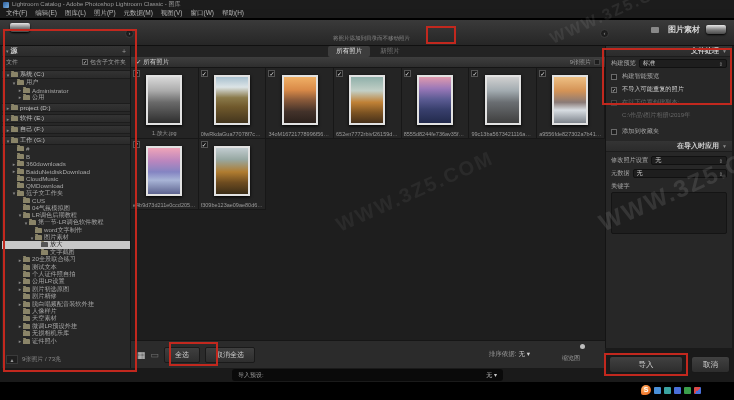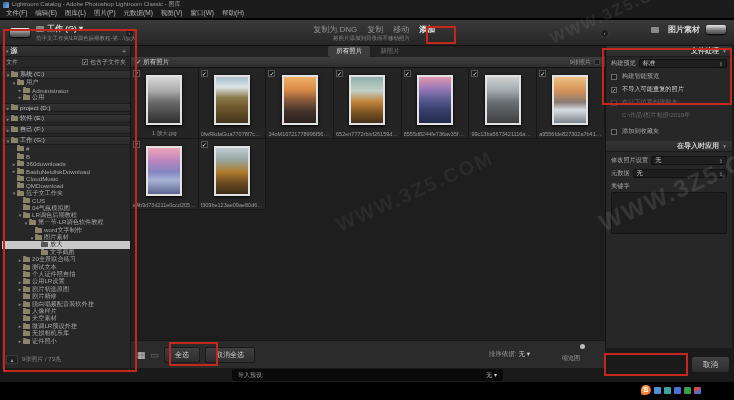--- a/index.html
+++ b/index.html
@@ -127,31 +127,21 @@
       <span class="mi">视图(V)</span>
       <span class="mi">窗口(W)</span>
       <span class="mi">帮助(H)</span>
     </div>
 
   <div class="window"></div>
 
   <div class="header">
     <div class="src">
       <span class="disk"></span>
-      <div>
-        <div class="srcname"><span class="badge"></span><span>工作 (G) ▾</span></div>
-        <div class="srcpath">范子文工作夹\LR调色后期教程-第…\放大</div>
-      </div>
-    </div>
-    <div class="modes" id="modeRow">
-        <span class="mode">复制为 DNG</span>
-        <span class="mode">复制</span>
-        <span class="mode">移动</span>
-        <span class="mode on">添加</span>
-      </div>
+    </div>
     <div class="hint">将照片添加到目录而不移动照片</div>
     <div class="dest">
       <span class="badge"></span>
       <span class="destname">图片素材</span>
       <span class="disk"></span>
     </div>
   </div>
   <div class="ptoggle" style="left:125px;top:29px;">›</div>
   <div class="ptoggle" style="left:600px;top:29px;">‹</div>
 
@@ -473,20 +463,21 @@
       <span class="lb">缩览图</span>
       <span class="track"><span class="knob"></span></span>
     </span>
   </div>
 
   <div class="presetbar">
     <span>导入预设:</span>
     <span class="pv">无 ▾</span>
   </div>
 
+  <div class="btn" id="importBtn">导入</div>
   <div class="btn" id="cancelBtn">取消</div>
 
   <div class="tray">
     <span class="sgs">S</span>
     <span class="tico" style="background:#4a90d9;"></span>
     <span class="tico" style="background:#3aa3a0;"></span>
     <span class="tico" style="background:#4a6fd9;"></span>
     <span class="tico" style="background:#3a9d4a;"></span>
     <span class="tico" style="background:linear-gradient(135deg,#d94a4a 50%,#4a6fd9 50%);"></span>
   </div>

